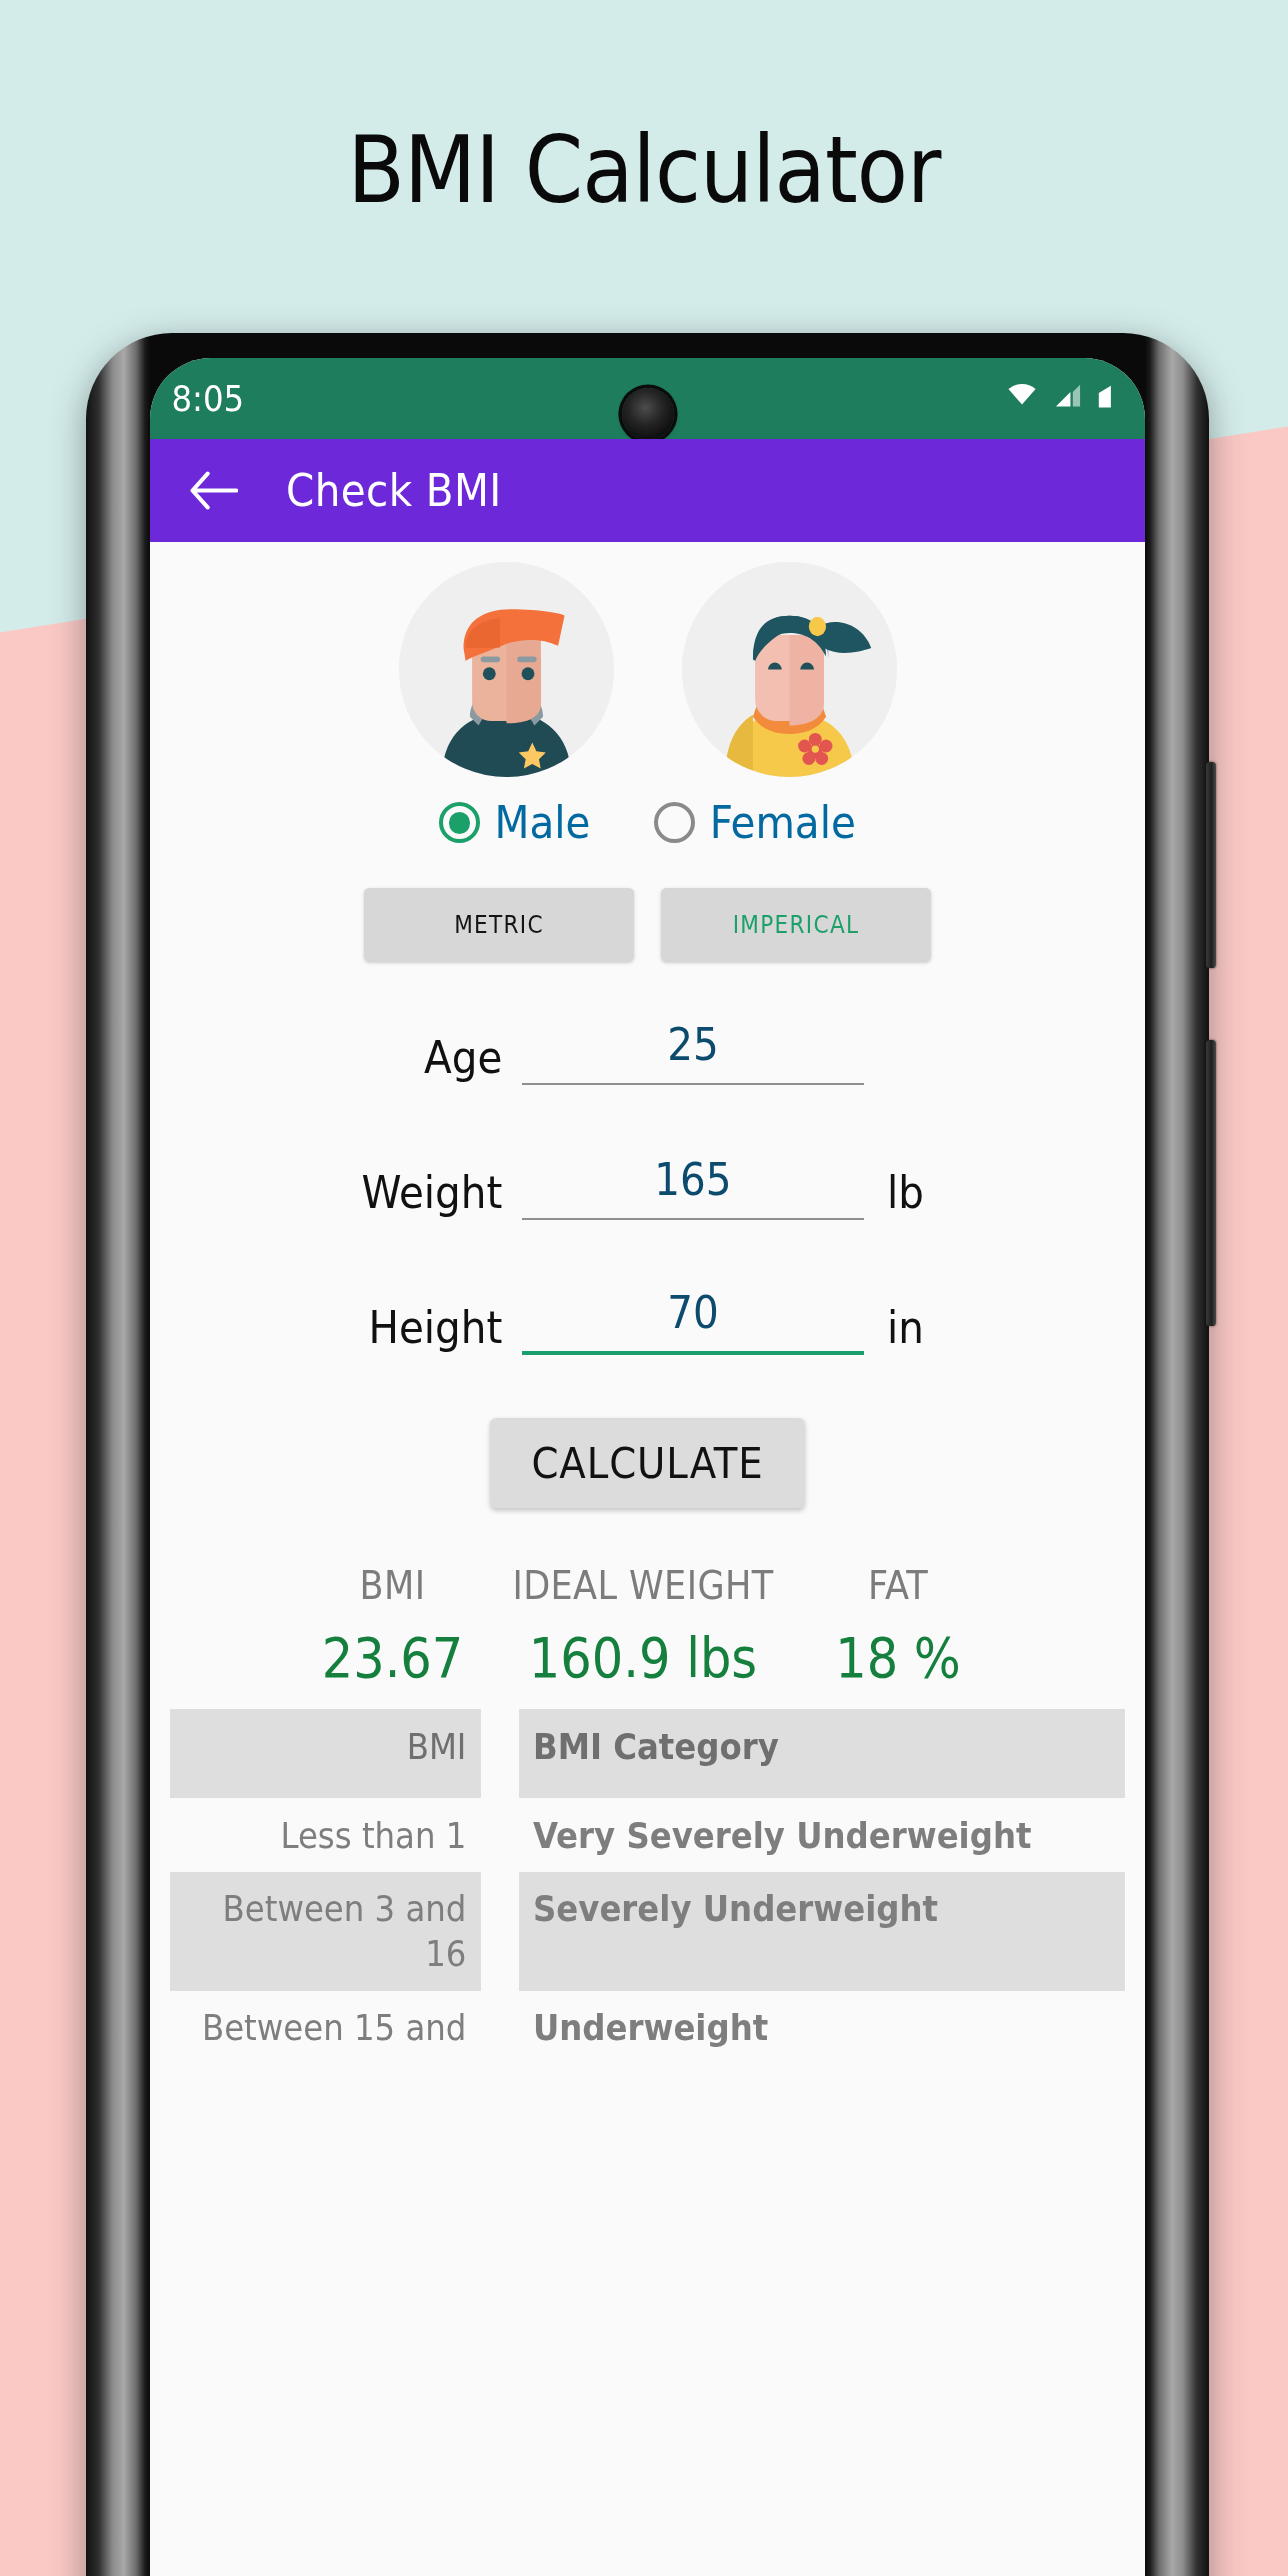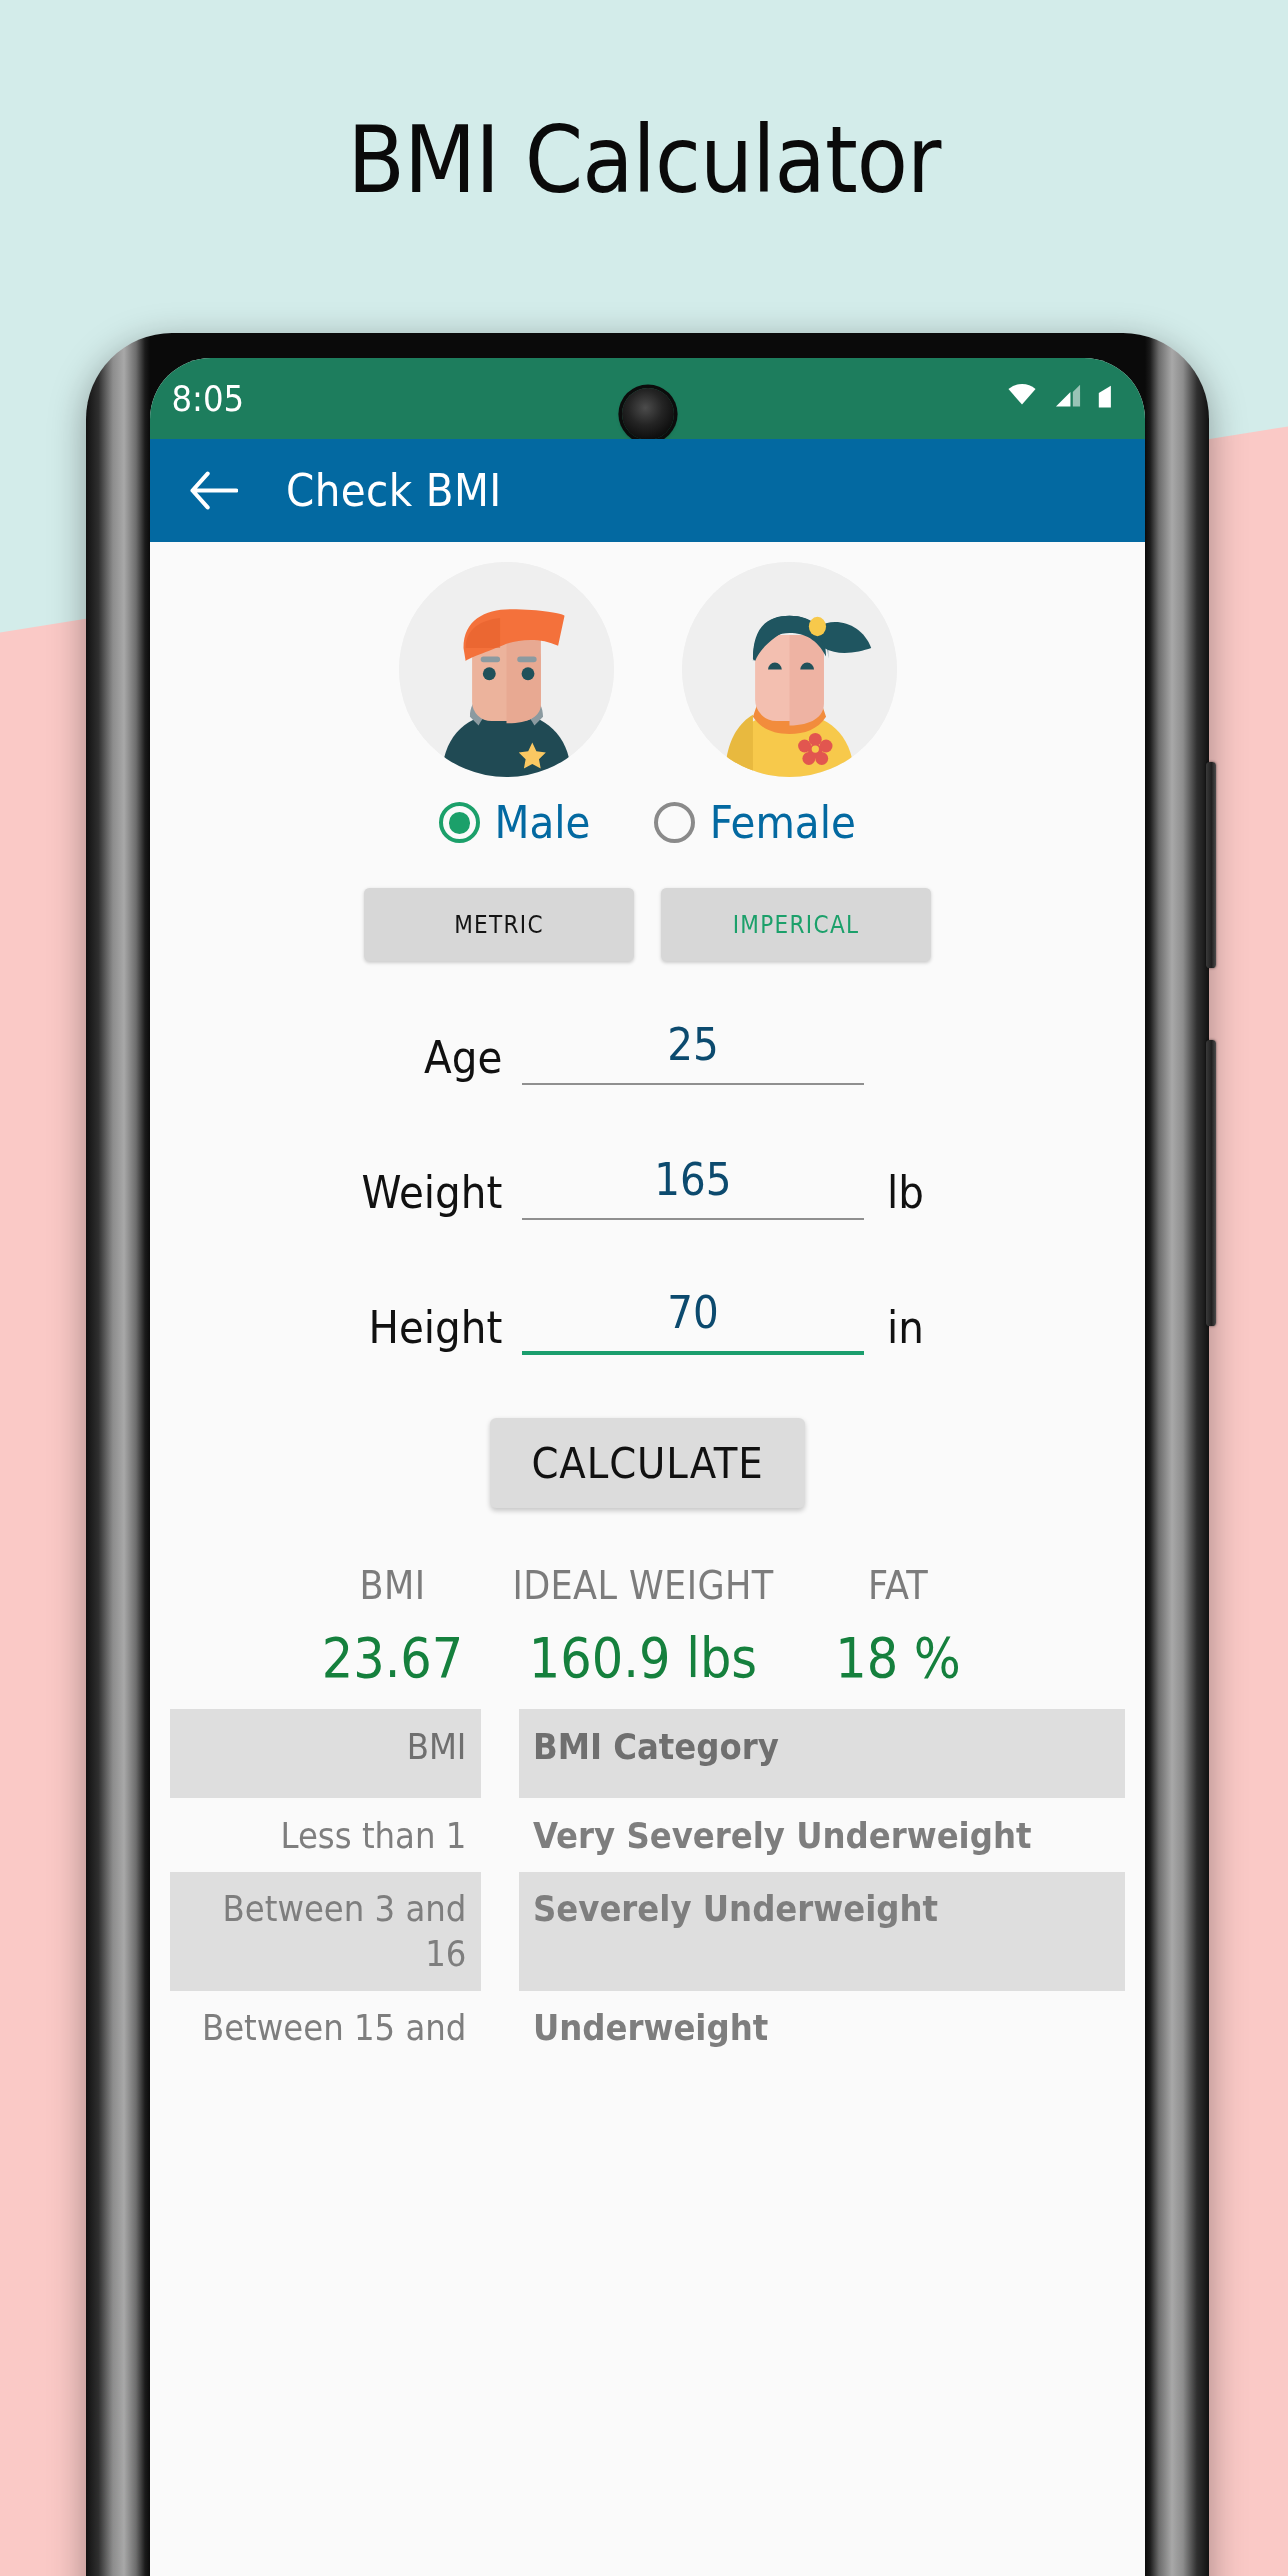--- a/index.html
+++ b/index.html
@@ -20,21 +20,21 @@
     position: absolute;
     left: -72px; top: 0;
     width: 1521px; height: 2862px;
     background: #fac9c6;
     clip-path: polygon(0% 22.5%, 100% 14.0%, 100% 100%, 0% 100%);
   }
 
   
   #heading {
     position: absolute;
-    left: 0; top: 106px;
+    left: 0; top: 116px;
     width: 1288px;
     text-align: center;
     font-size: 93px;
     font-weight: 400;
     color: #0a0a0a;
     letter-spacing: -0.9px;
     font-family: "DejaVu Sans Condensed", "Liberation Sans", sans-serif;
   }
 
   
@@ -96,21 +96,21 @@
     width: 52px; height: 52px;
     border-radius: 50%;
     background: radial-gradient(circle at 45% 38%, #4c4c4c 0%, #242424 40%, #101010 70%, #000 100%);
     box-shadow: 0 0 0 3.6px #0c0c0c, 0 1.8px 5.4px rgba(0,0,0,.7);
   }
 
   
   #appbar {
     position: relative;
     height: 103px;
-    background: #0369a1;
+    background: #6d28d9;
     display: flex; align-items: center;
   }
   #back-arrow { margin-left: 38px; display:flex; }
   #appbar-title {
     margin-left: 48px;
     color: #ffffff;
     font-size: 45px;
     font-family: "DejaVu Sans Condensed","Liberation Sans",sans-serif;
     letter-spacing: 0.4px;
   }

